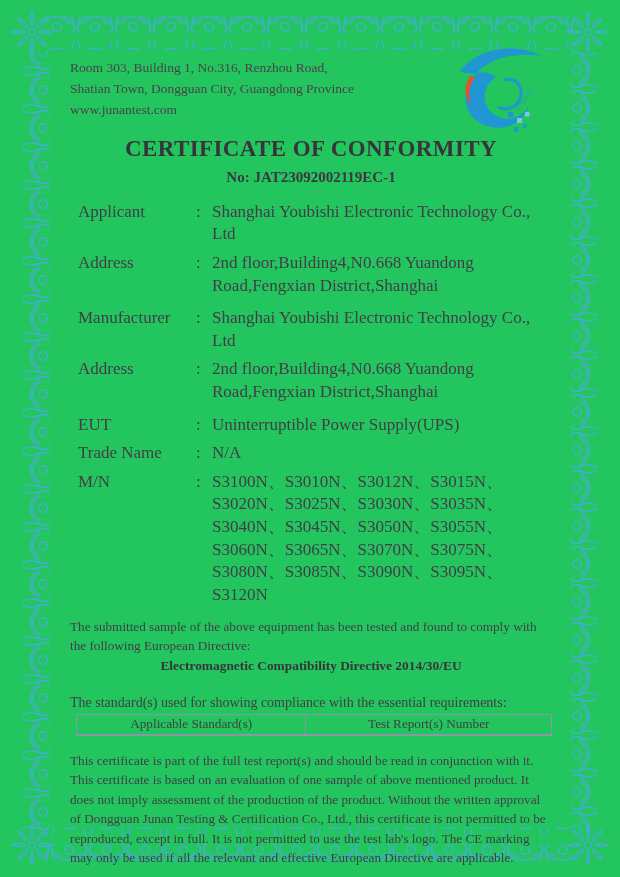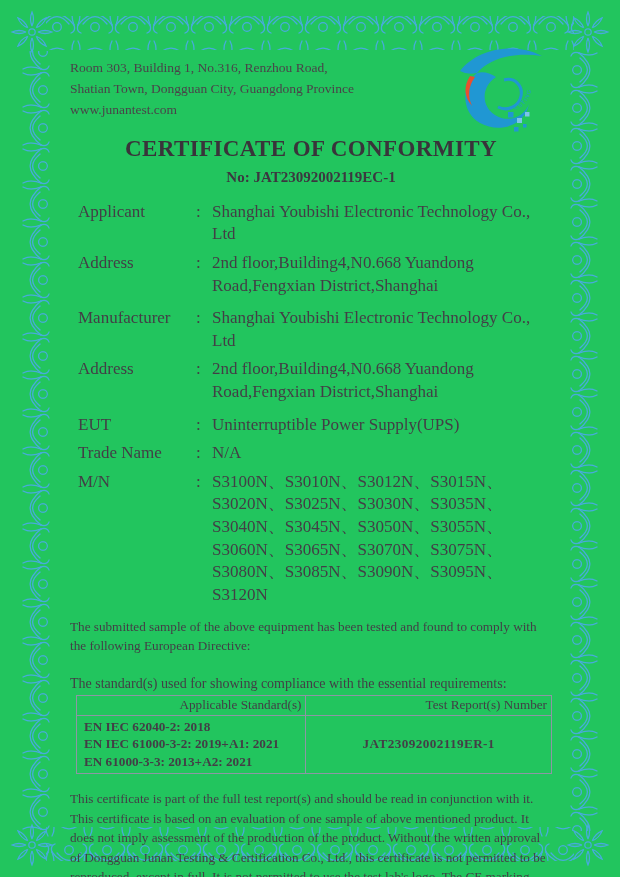--- a/index.html
+++ b/index.html
@@ -16,21 +16,21 @@
   .frow.gap{margin-top:10px;}
   .flabel{width:118px;}
   .fcolon{width:16px;}
   .fvalue{flex:1;}
   .statement{margin:10px 0 0;font-size:13.2px;line-height:1.45;}
   .directive{text-align:center;font-weight:bold;font-size:13.4px;margin-top:3px;color:#39343a;}
   .intro{font-size:14px;margin-top:21px;}
   .tbl{margin:3px 0 0 6px;width:474px;border:1.2px solid #8d96a4;font-size:13.2px;}
   .tr{display:grid;grid-template-columns:48.2% 51.8%;}
   .tr .cl{border-left:1.2px solid #8d96a4;}
-  .th .c{text-align:right;padding:1px 4px 2px;border-bottom:1.2px solid #8d96a4;}
+  .th .c{text-align:center;padding:1px 4px 2px;border-bottom:1.2px solid #8d96a4;}
   .td .std{padding:2px 7px 3px;font-weight:bold;line-height:1.32;}
   .td .rep{display:flex;align-items:center;justify-content:center;font-weight:bold;letter-spacing:.4px;}
   .disclaimer{margin:15px 0 0;font-size:13.2px;line-height:1.48;}
   .bottom{position:relative;height:150px;margin-top:8px;}
   .ce{position:absolute;left:12px;top:14px;}
   .stamp{position:absolute;left:158px;top:4px;}
   .qr{position:absolute;left:360px;top:10px;background:#fdfdfc;}
 </style>
 </head>
 <body>
@@ -144,34 +144,27 @@
         <div class="fvalue">N/A</div>
       </div>
       <div class="frow">
         <div class="flabel">M/N</div>
         <div class="fcolon">:</div>
         <div class="fvalue">S3100N、S3010N、S3012N、S3015N、S3020N、S3025N、S3030N、S3035N、S3040N、S3045N、S3050N、S3055N、S3060N、S3065N、S3070N、S3075N、S3080N、S3085N、S3090N、S3095N、S3120N</div>
       </div>
     </div>
 
     <p class="statement">The submitted sample of the above equipment has been tested and found to comply with the following European Directive:</p>
+    <div class="directive">Electromagnetic Compatibility Directive 2014/30/EU</div>
     <div class="intro">The standard(s) used for showing compliance with the essential requirements:</div>
 
     <div class="tbl">
       <div class="tr th">
         <div class="c">Applicable Standard(s)</div>
         <div class="c cl">Test Report(s) Number</div>
-      </div>
-      <div class="tr td">
-        <div class="std">
-          <div>EN IEC 62040-2: 2018</div>
-          <div>EN IEC 61000-3-2: 2019+A1: 2021</div>
-          <div>EN 61000-3-3: 2013+A2: 2021</div>
-        </div>
-        <div class="cl rep">JAT23092002119ER-1</div>
       </div>
     </div>
 
     <p class="disclaimer">This certificate is part of the full test report(s) and should be read in conjunction with it. This certificate is based on an evaluation of one sample of above mentioned product. It does not imply assessment of the production of the product. Without the written approval of Dongguan Junan Testing &amp; Certification Co., Ltd., this certificate is not permitted to be reproduced, except in full. It is not permitted to use the test lab's logo. The CE marking may only be used if all the relevant and effective European Directive are applicable.</p>
 
     <div class="bottom">
 
       <svg class="ce" width="130" height="82" viewBox="0 0 130 82" aria-label="CE">
         <g fill="none" stroke="#39333b" stroke-width="13.5">
           <path d="M52,20 A27,27 0 1 0 52,60"></path>

